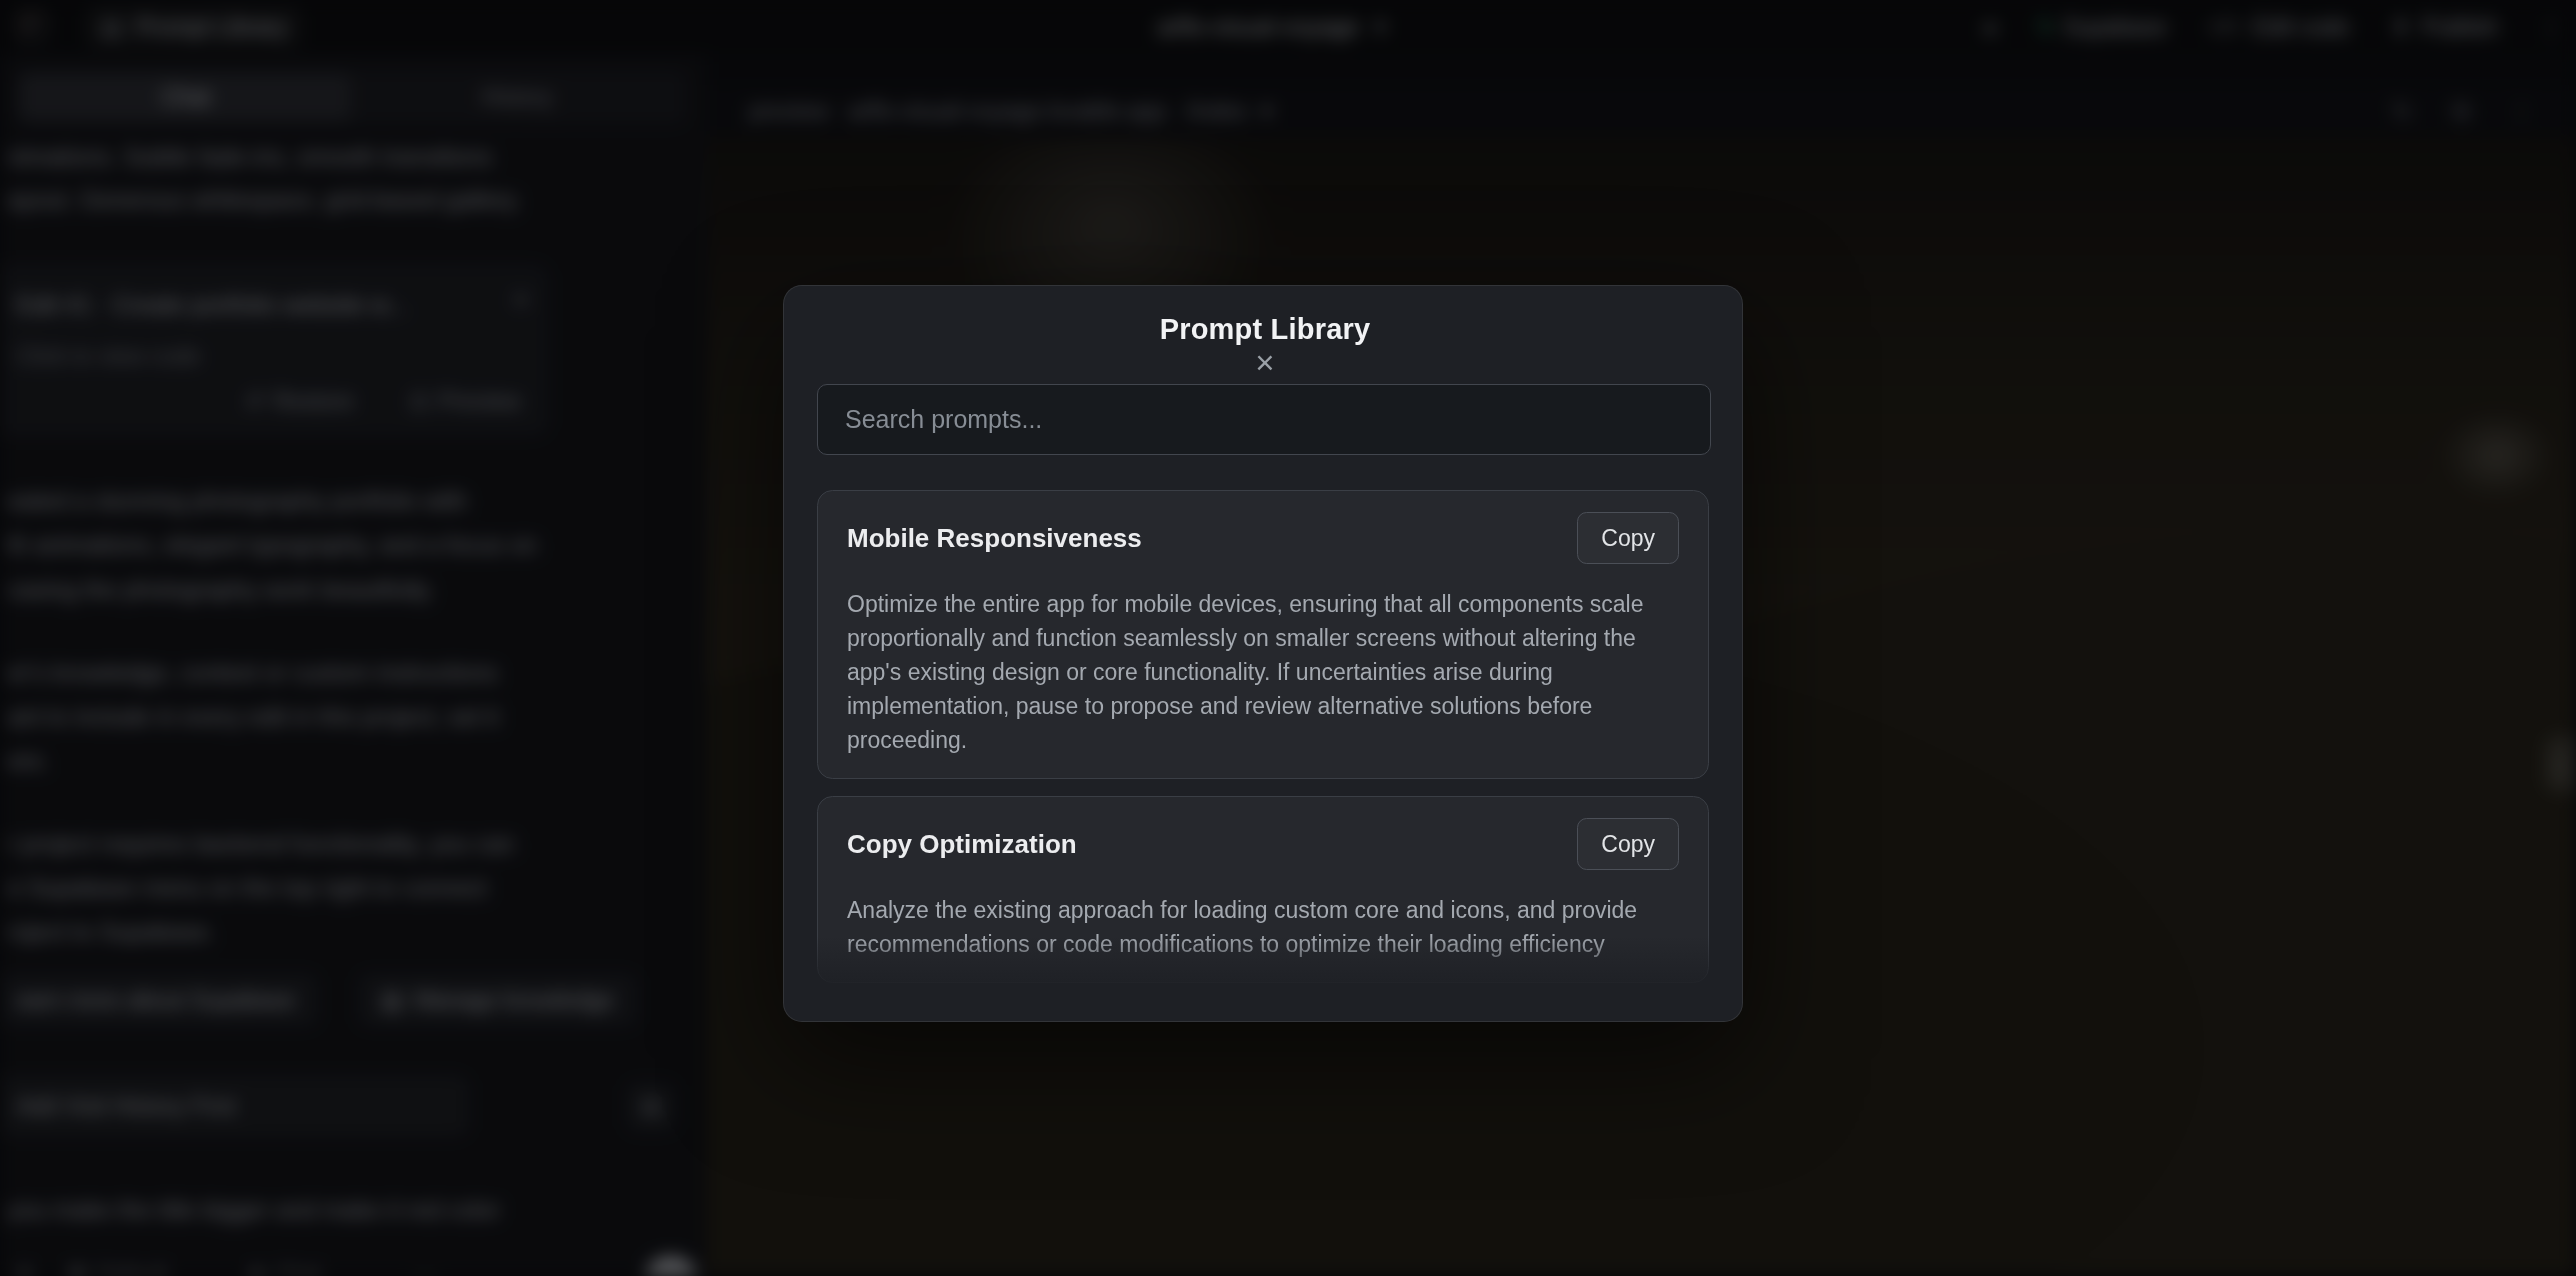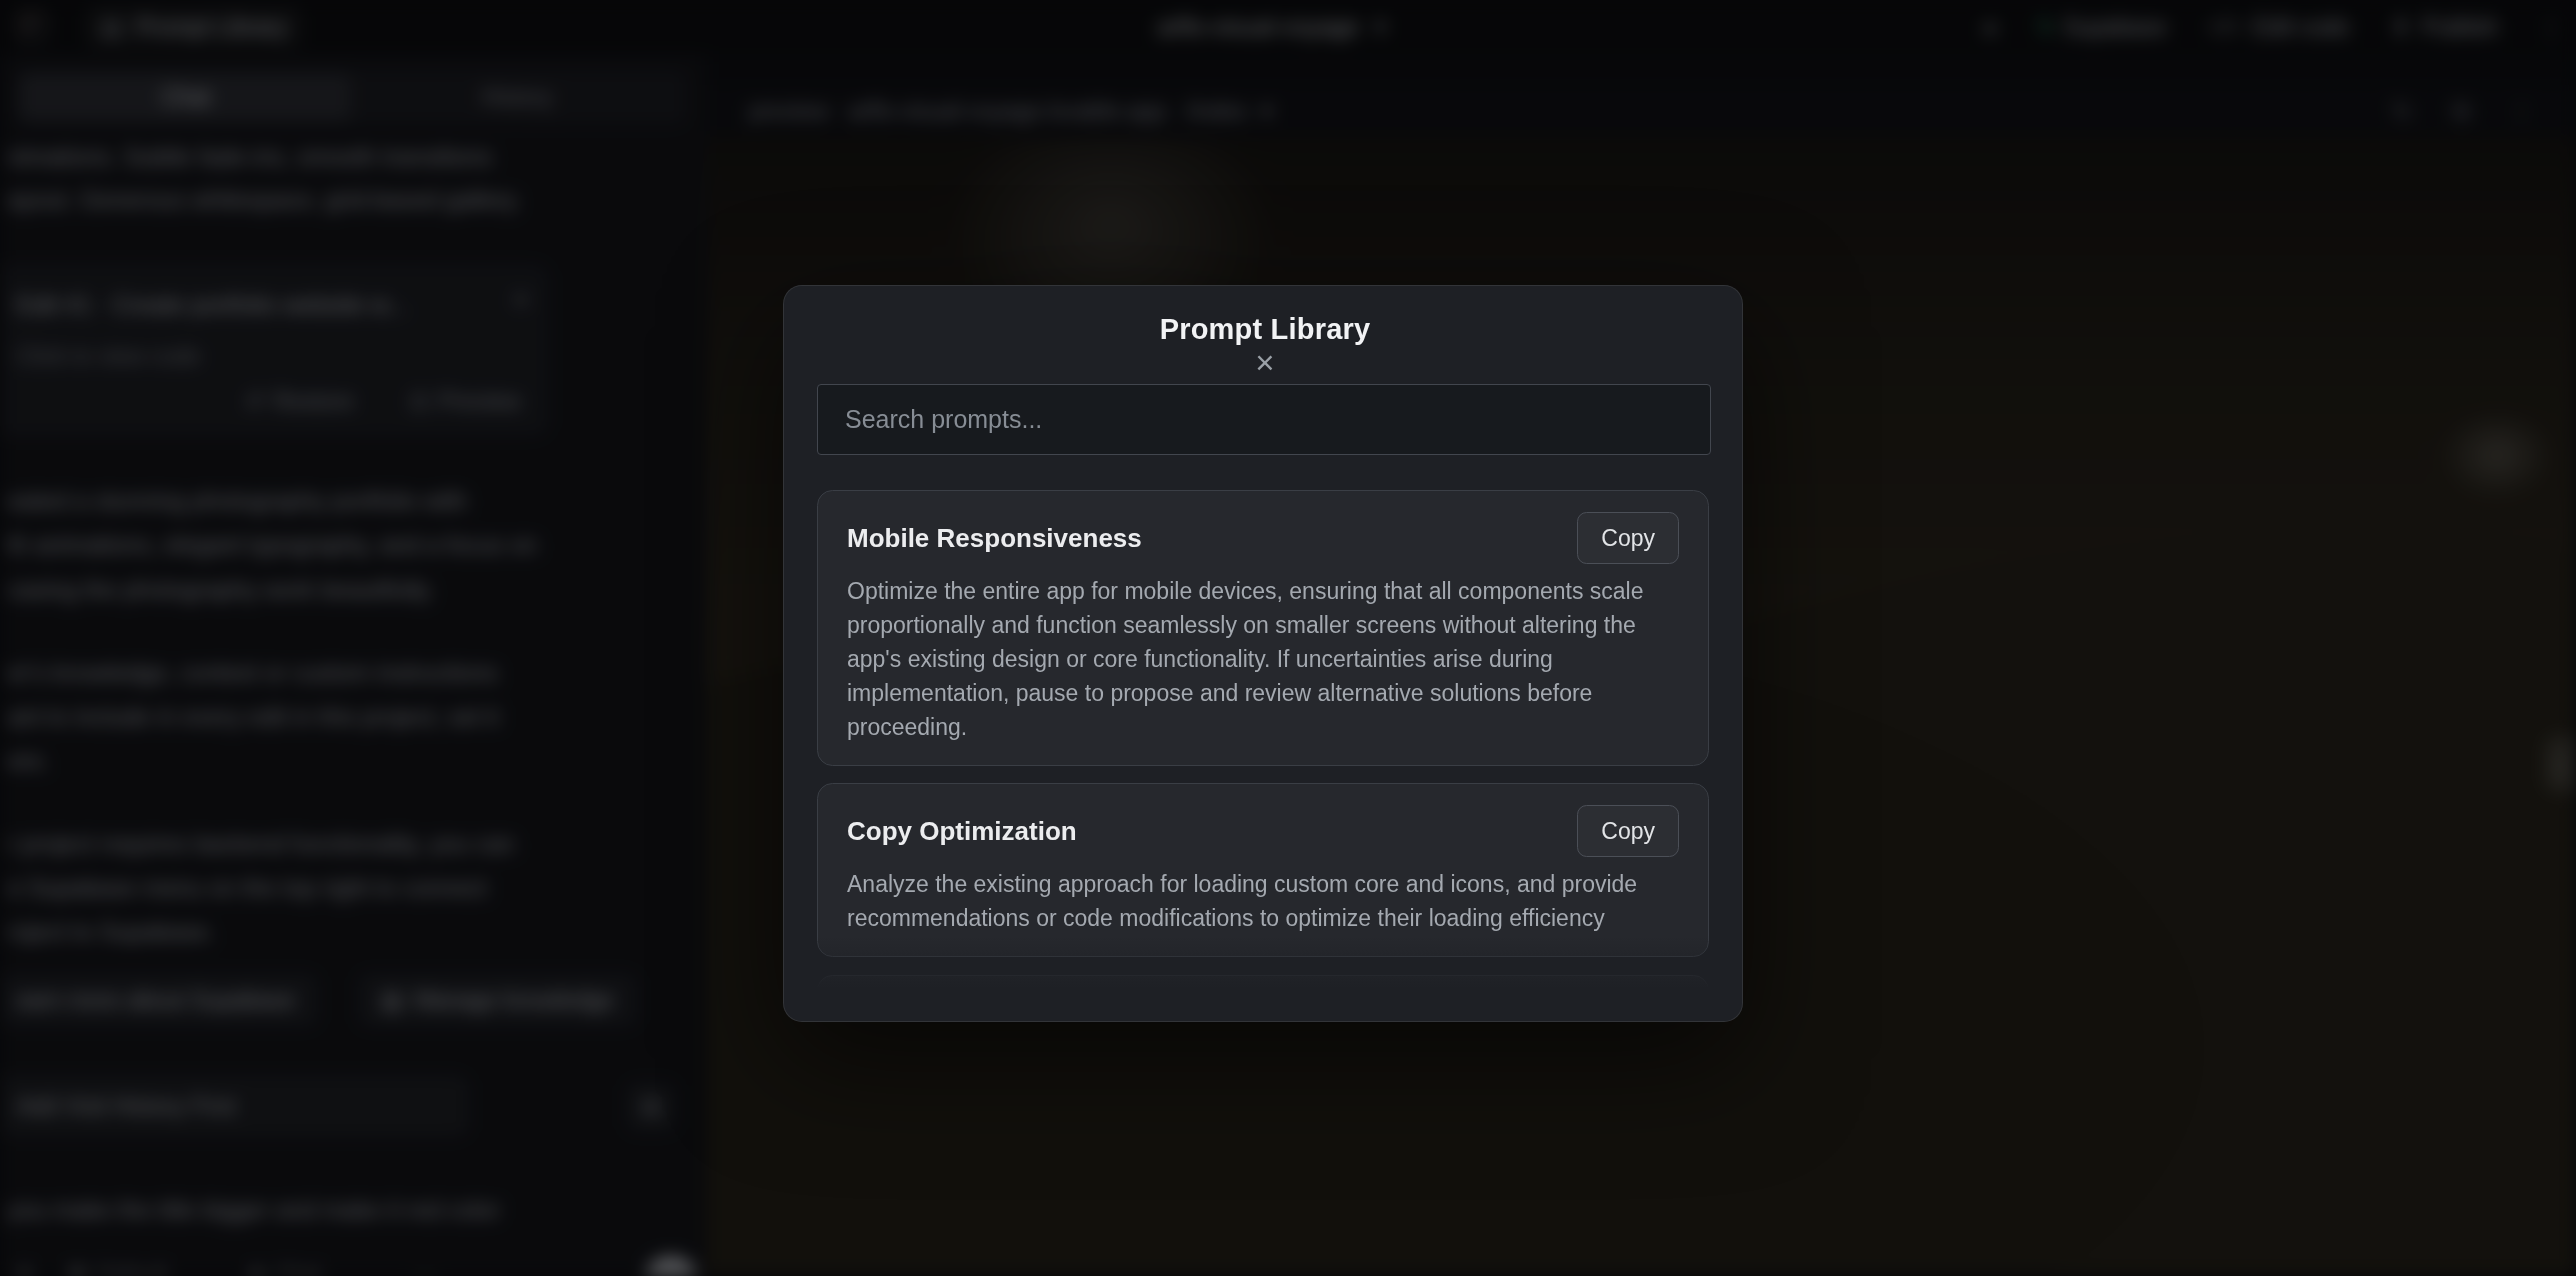--- a/index.html
+++ b/index.html
@@ -85,33 +85,33 @@
   
   .scrim{position:absolute;inset:0;background:rgba(3,4,6,.55);}
   .modal{position:absolute;left:783px;top:285px;width:960px;height:737px;box-sizing:border-box;
          background:#1e2025;border:1px solid rgba(255,255,255,.09);border-radius:19px;
          box-shadow:0 39px 116px rgba(0,0,0,.6);}
   .m-head{position:absolute;left:33px;right:29px;top:27px;height:44px;display:flex;
           align-items:center;justify-content:space-between;flex-direction:column;}
   .m-title{font-size:29px;font-weight:700;color:#f2f3f5;letter-spacing:0.2px;}
   .m-close{font-size:33px;color:#9aa0a7;line-height:1;}
   .m-search{position:absolute;left:33px;right:33px;top:98px;height:71px;box-sizing:border-box;
-            background:rgba(10,12,15,.30);border:1px solid #42464e;border-radius:4px;
+            background:rgba(10,12,15,.30);border:1px solid #42464e;border-radius:10px;
             color:#e6e8ea;font-size:25px;padding:0 27px;width:894px;outline:none;
             font-family:"Liberation Sans",sans-serif;}
   .m-search::placeholder{color:#878d95;}
   .m-body{position:absolute;left:33px;right:33px;top:204px;bottom:23px;overflow:hidden;}
   .p-card{background:#26282d;border:1px solid #3a3e45;border-radius:15.4px;
           padding:21px 29px;box-sizing:border-box;margin-bottom:17.3px;}
   .pc-head{display:flex;justify-content:space-between;align-items:center;}
   .pc-title{font-size:26px;font-weight:700;color:#ecedef;}
   .copy-btn{height:50px;padding:0 23px;border:1px solid #4b4f57;border-radius:9.6px;
             background:rgba(255,255,255,.03);color:#e2e4e7;font-size:23px;
             display:flex;align-items:center;}
-  .pc-desc{margin-top:10px;font-size:23px;line-height:34px;color:#a4a9b0;}
+  .pc-desc{margin-top:23px;font-size:23px;line-height:34px;color:#a4a9b0;}
   .p-card.stub{height:87px;}
   .m-fade{position:absolute;left:0;right:0;bottom:0;height:62px;
           background:linear-gradient(180deg,rgba(30,32,37,0),#1e2025 85%);}
 </style>
 </head>
 <body>
 
 <div id="screen">
 
   <div class="bg-outer">

